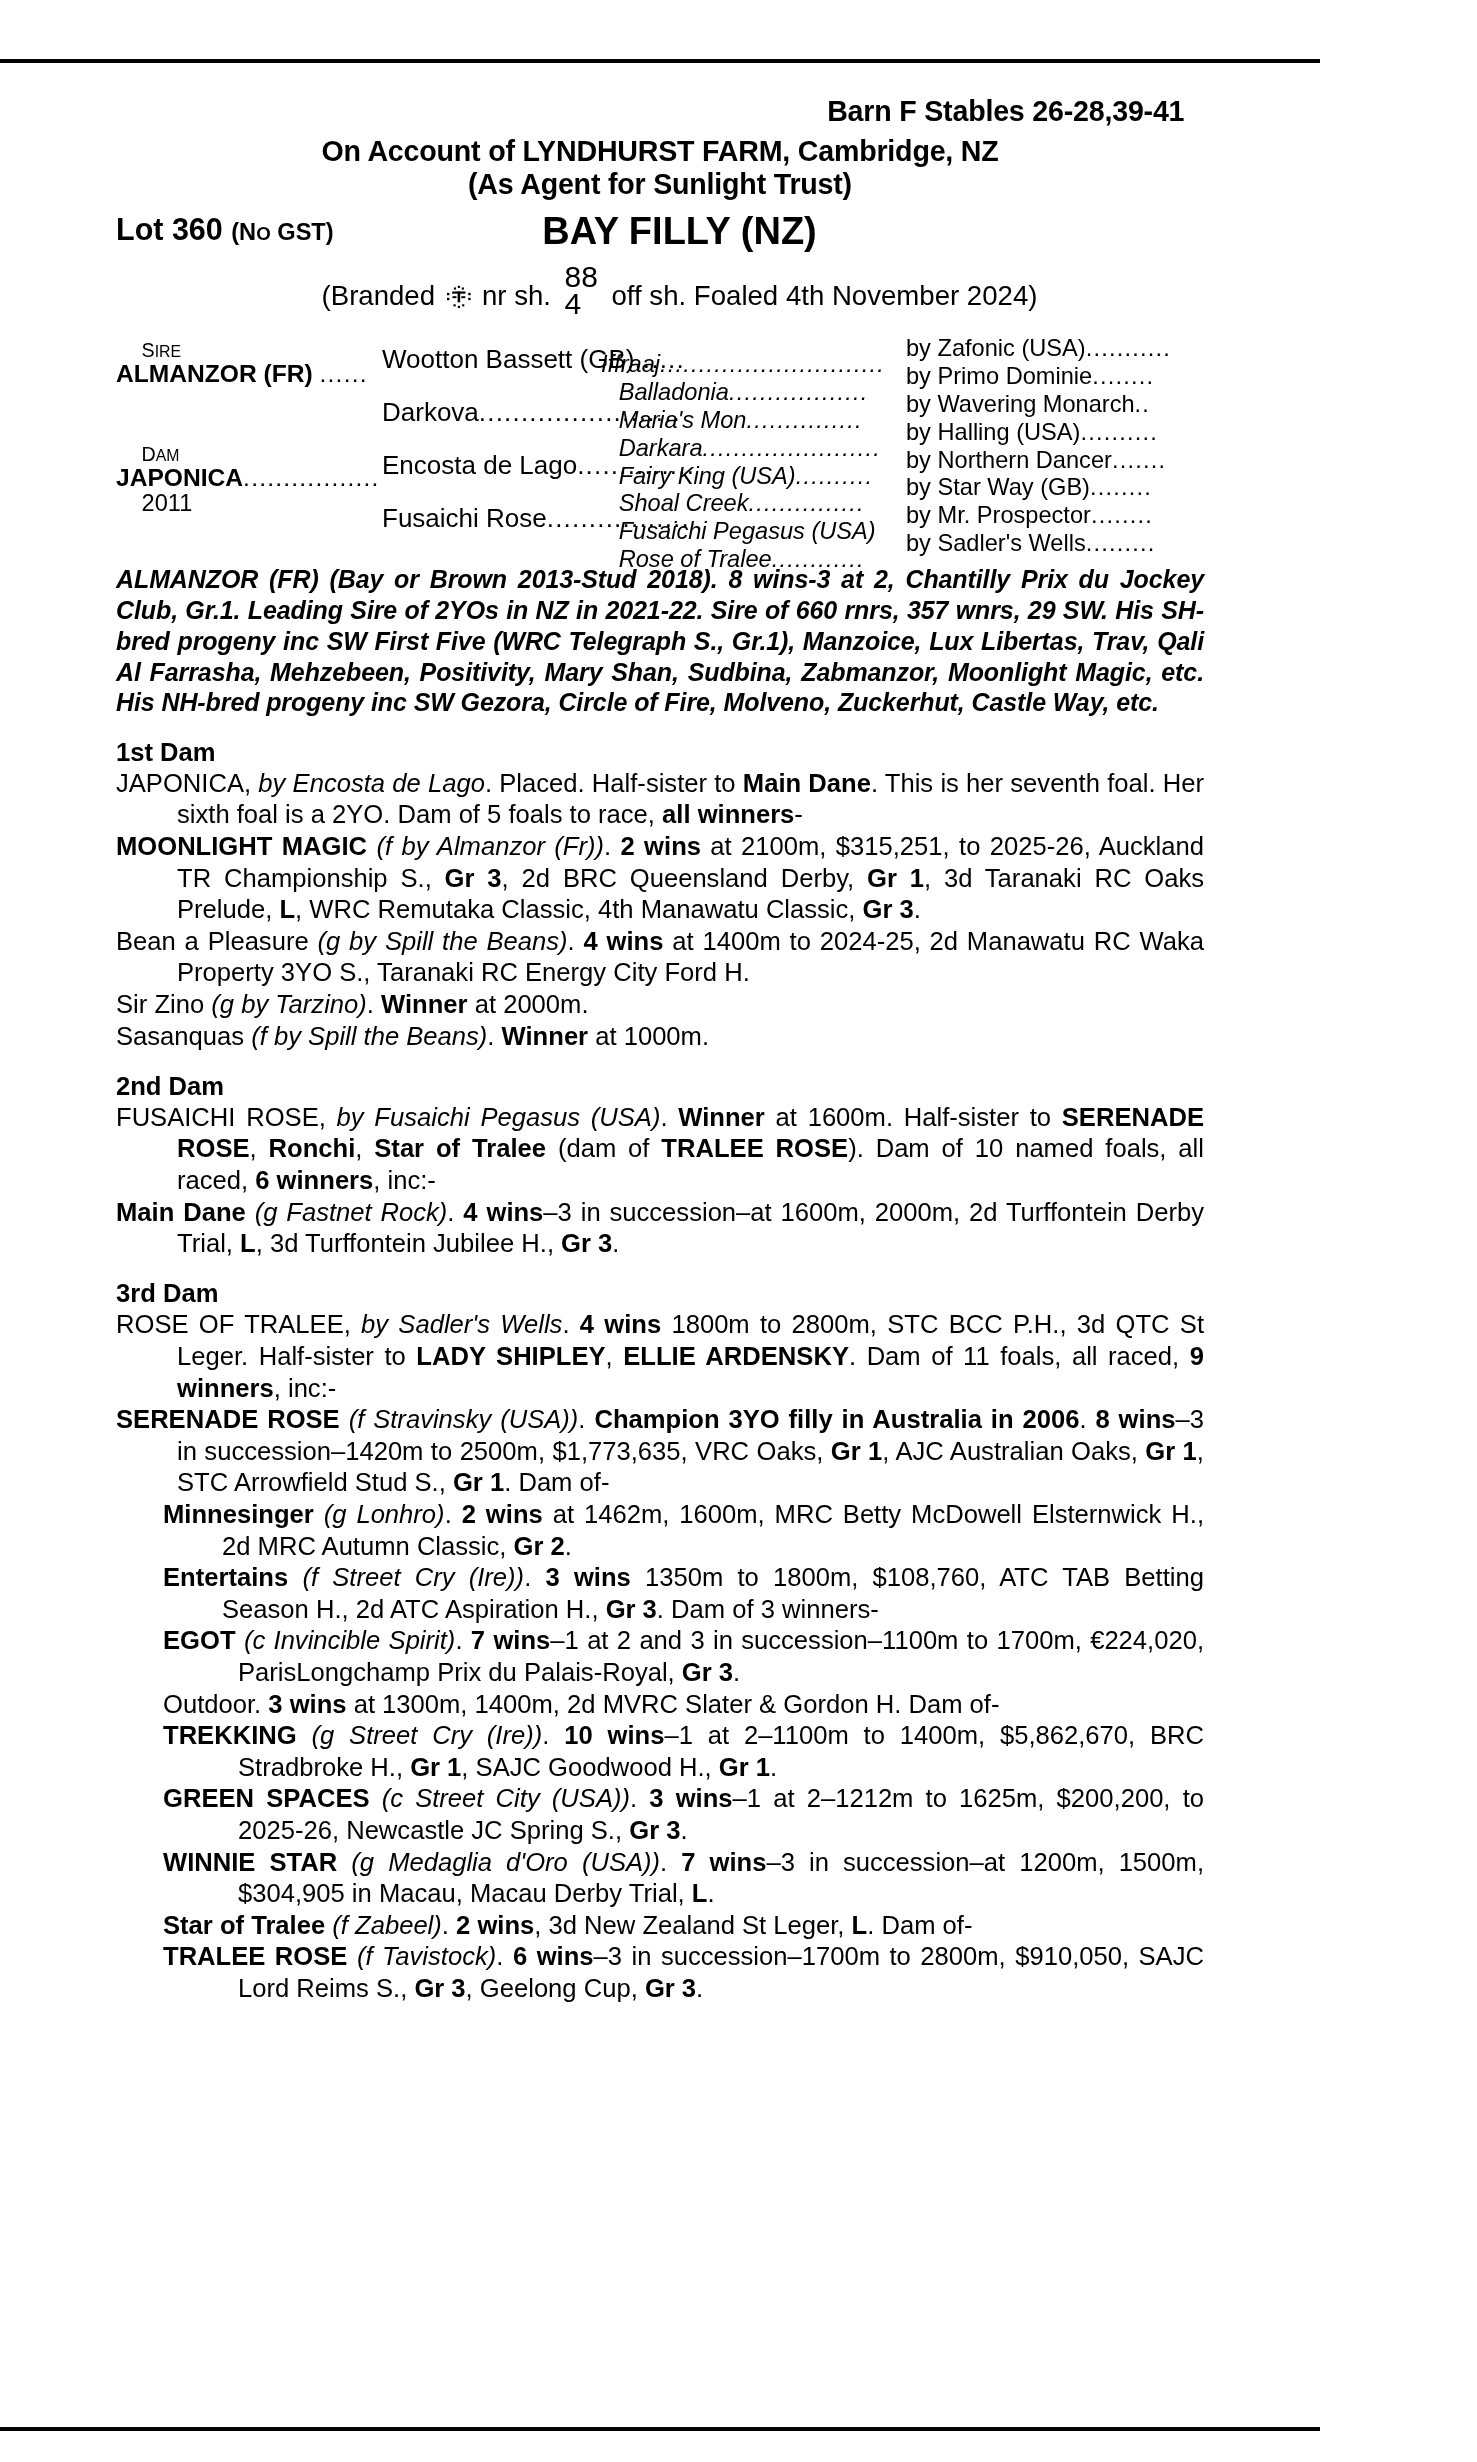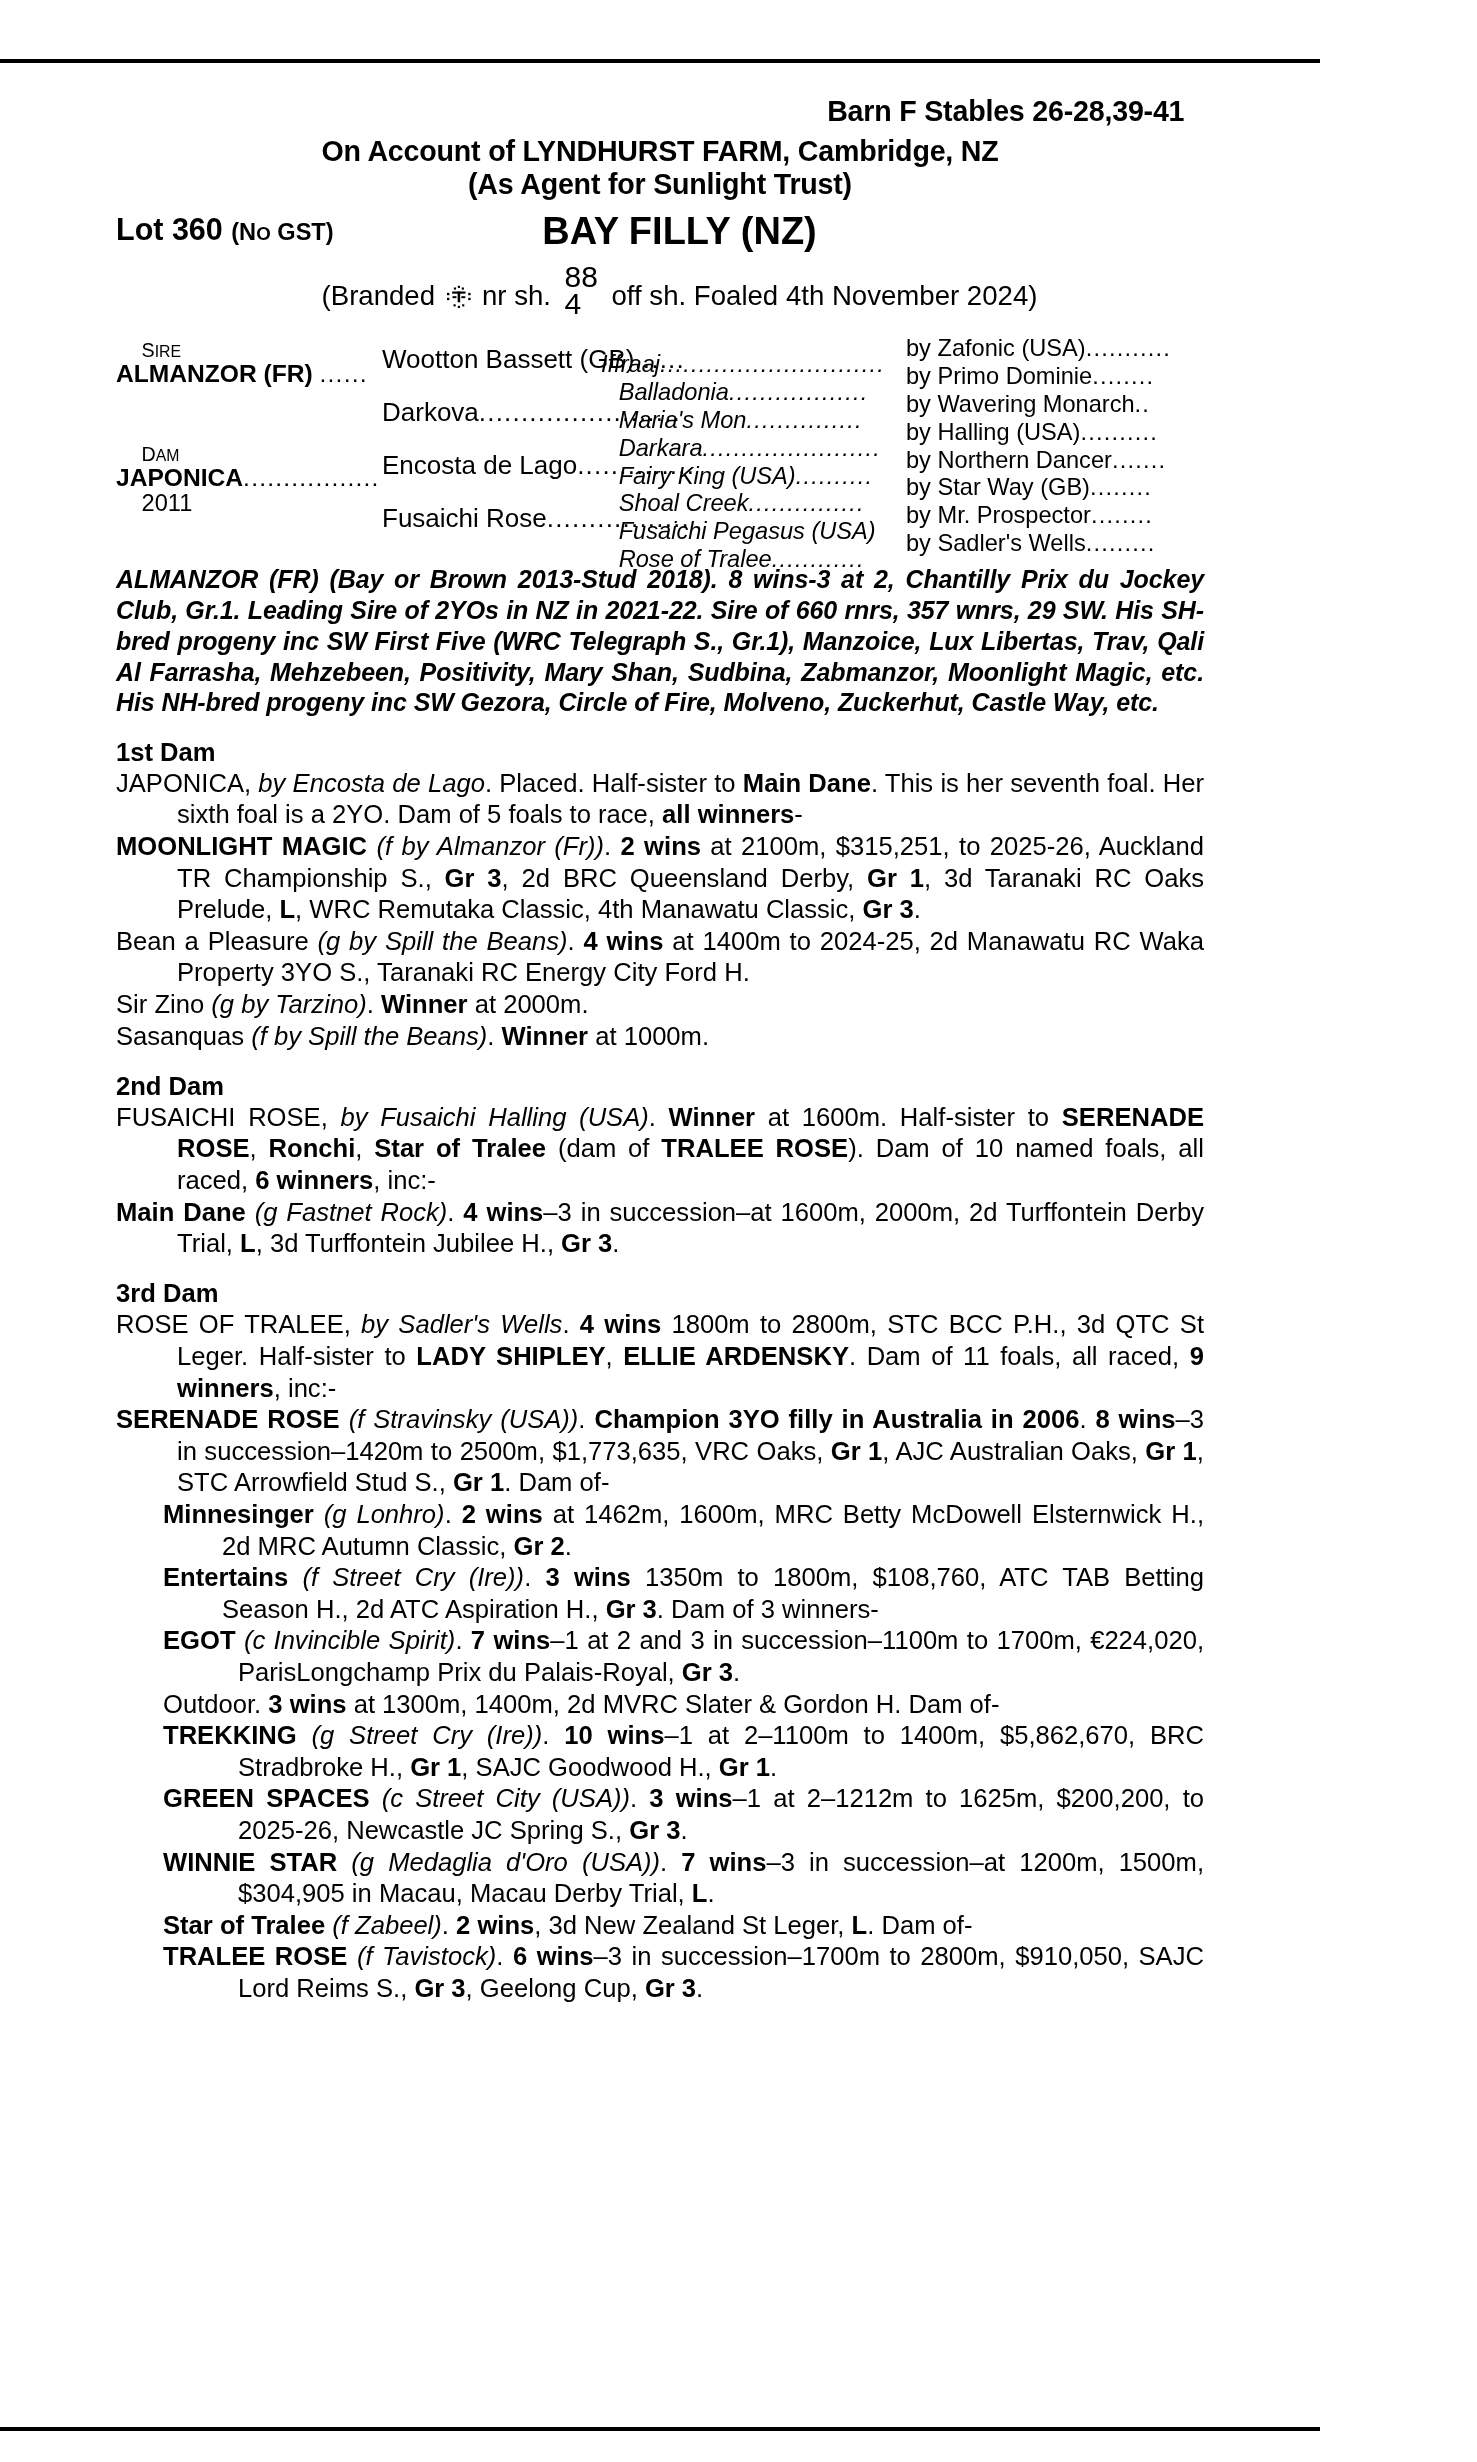--- a/index.html
+++ b/index.html
@@ -323,21 +323,21 @@
     <div class="sire-summary">ALMANZOR (FR) (Bay or Brown 2013-Stud 2018). 8 wins-3 at 2, Chantilly Prix du Jockey Club, Gr.1. Leading Sire of 2YOs in NZ in 2021-22. Sire of 660 rnrs, 357 wnrs, 29 SW. His SH-bred progeny inc SW First Five (WRC Telegraph S., Gr.1), Manzoice, Lux Libertas, Trav, Qali Al Farrasha, Mehzebeen, Positivity, Mary Shan, Sudbina, Zabmanzor, Moonlight Magic, etc. His NH-bred progeny inc SW Gezora, Circle of Fire, Molveno, Zuckerhut, Castle Way, etc.</div>
 
     <div id="dam-sections">
         <div class="dam-head">1st Dam</div>
         <div class="para hang0">JAPONICA, <i>by Encosta de Lago</i>. Placed. Half-sister to <b>Main Dane</b>. This is her seventh foal. Her sixth foal is a 2YO. Dam of 5 foals to race, <b>all winners</b>-</div>
         <div class="para hang0"><b>MOONLIGHT MAGIC</b> <i>(f by Almanzor (Fr))</i>. <b>2 wins</b> at 2100m, $315,251, to 2025-26, Auckland TR Championship S., <b>Gr 3</b>, 2d BRC Queensland Derby, <b>Gr 1</b>, 3d Taranaki RC Oaks Prelude, <b>L</b>, WRC Remutaka Classic, 4th Manawatu Classic, <b>Gr 3</b>.</div>
         <div class="para hang0">Bean a Pleasure <i>(g by Spill the Beans)</i>. <b>4 wins</b> at 1400m to 2024-25, 2d Manawatu RC Waka Property 3YO S., Taranaki RC Energy City Ford H.</div>
         <div class="para hang0">Sir Zino <i>(g by Tarzino)</i>. <b>Winner</b> at 2000m.</div>
         <div class="para hang0">Sasanquas <i>(f by Spill the Beans)</i>. <b>Winner</b> at 1000m.</div>
         <div class="dam-head">2nd Dam</div>
-        <div class="para hang0">FUSAICHI ROSE, <i>by Fusaichi Halling (USA)</i>. <b>Winner</b> at 1600m. Half-sister to <b>SERENADE ROSE</b>, <b>Ronchi</b>, <b>Star of Tralee</b> (dam of <b>TRALEE ROSE</b>). Dam of 10 named foals, all raced, <b>6 winners</b>, inc:-</div>
+        <div class="para hang0">FUSAICHI ROSE, <i>by Fusaichi Pegasus (USA)</i>. <b>Winner</b> at 1600m. Half-sister to <b>SERENADE ROSE</b>, <b>Ronchi</b>, <b>Star of Tralee</b> (dam of <b>TRALEE ROSE</b>). Dam of 10 named foals, all raced, <b>6 winners</b>, inc:-</div>
         <div class="para hang0"><b>Main Dane</b> <i>(g Fastnet Rock)</i>. <b>4 wins</b>–3 in succession–at 1600m, 2000m, 2d Turffontein Derby Trial, <b>L</b>, 3d Turffontein Jubilee H., <b>Gr 3</b>.</div>
         <div class="dam-head">3rd Dam</div>
         <div class="para hang0">ROSE OF TRALEE, <i>by Sadler's Wells</i>. <b>4 wins</b> 1800m to 2800m, STC BCC P.H., 3d QTC St Leger. Half-sister to <b>LADY SHIPLEY</b>, <b>ELLIE ARDENSKY</b>. Dam of 11 foals, all raced, <b>9 winners</b>, inc:-</div>
         <div class="para hang0"><b>SERENADE ROSE</b> <i>(f Stravinsky (USA))</i>. <b>Champion 3YO filly in Australia in 2006</b>. <b>8 wins</b>–3 in succession–1420m to 2500m, $1,773,635, VRC Oaks, <b>Gr 1</b>, AJC Australian Oaks, <b>Gr 1</b>, STC Arrowfield Stud S., <b>Gr 1</b>. Dam of-</div>
         <div class="para hang2"><b>Minnesinger</b> <i>(g Lonhro)</i>. <b>2 wins</b> at 1462m, 1600m, MRC Betty McDowell Elsternwick H., 2d MRC Autumn Classic, <b>Gr 2</b>.</div>
         <div class="para hang2"><b>Entertains</b> <i>(f Street Cry (Ire))</i>. <b>3 wins</b> 1350m to 1800m, $108,760, ATC TAB Betting Season H., 2d ATC Aspiration H., <b>Gr 3</b>. Dam of 3 winners-</div>
         <div class="para hang3"><b>EGOT</b> <i>(c Invincible Spirit)</i>. <b>7 wins</b>–1 at 2 and 3 in succession–1100m to 1700m, €224,020, ParisLongchamp Prix du Palais-Royal, <b>Gr 3</b>.</div>
         <div class="para hang2">Outdoor. <b>3 wins</b> at 1300m, 1400m, 2d MVRC Slater &amp; Gordon H. Dam of-</div>
         <div class="para hang3"><b>TREKKING</b> <i>(g Street Cry (Ire))</i>. <b>10 wins</b>–1 at 2–1100m to 1400m, $5,862,670, BRC Stradbroke H., <b>Gr 1</b>, SAJC Goodwood H., <b>Gr 1</b>.</div>
         <div class="para hang3"><b>GREEN SPACES</b> <i>(c Street City (USA))</i>. <b>3 wins</b>–1 at 2–1212m to 1625m, $200,200, to 2025-26, Newcastle JC Spring S., <b>Gr 3</b>.</div>

